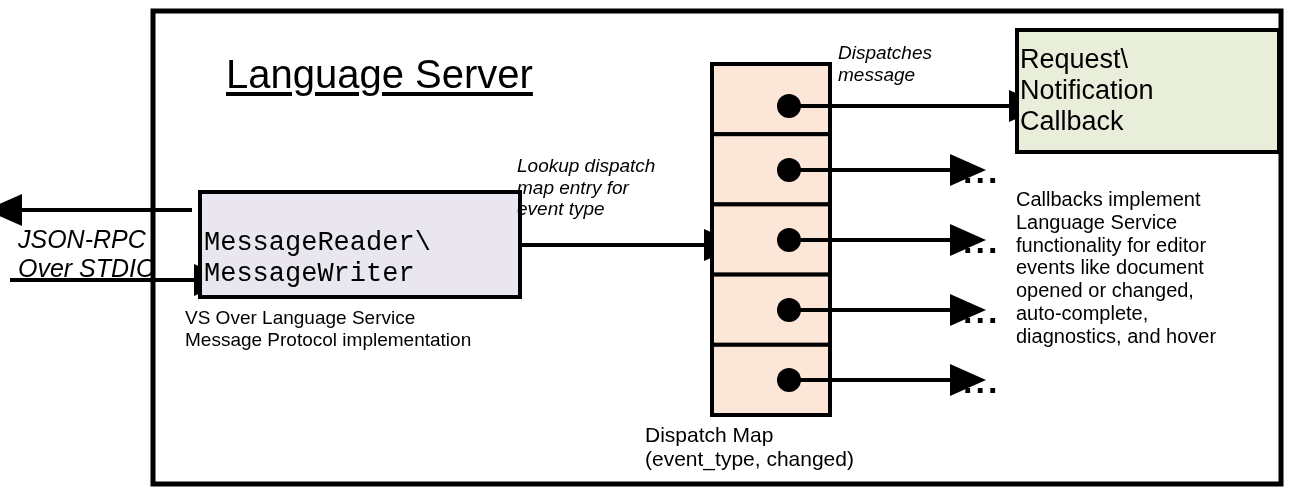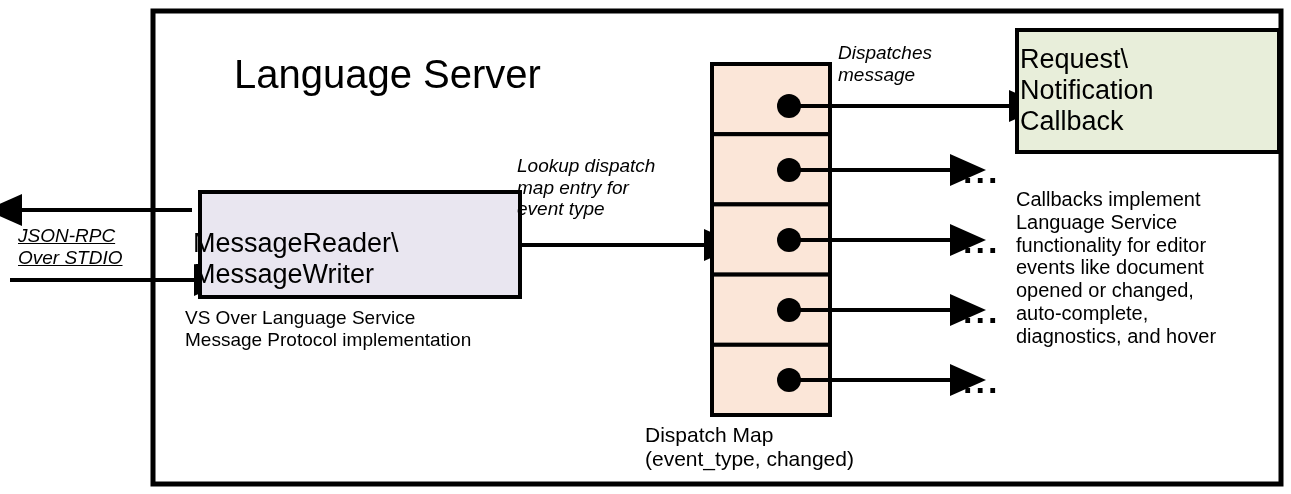--- a/index.html
+++ b/index.html
@@ -28,39 +28,40 @@
   .txt {
     position: absolute;
     line-height: 1.14;
     text-align: left;
     white-space: pre;
     color: #000;
   }
   .italic { font-style: italic; }
 
   #title-text {
-    left: 234px;
+    left: 226px;
     top: 52px;
     font-size: 40px;
+    text-decoration: underline;
     text-underline-offset: 4px;
     text-align: left;
     letter-spacing: 0px;
   }
   #jsonrpc-label {
     left: 18px;
     top: 225px;
     width: 140px;
-    font-size: 19px;
-    text-decoration: underline;
+    font-size: 25px;
   }
   #reader-box-label {
-    left: 193px;
+    left: 204px;
     top: 228px;
     width: 314px;
     font-size: 27px;
+    font-family: Liberation Mono, monospace;
   }
   #reader-caption {
     left: 185px;
     top: 307px;
     width: 350px;
     font-size: 19px;
   }
   #lookup-label {
     left: 517px;
     top: 155px;

